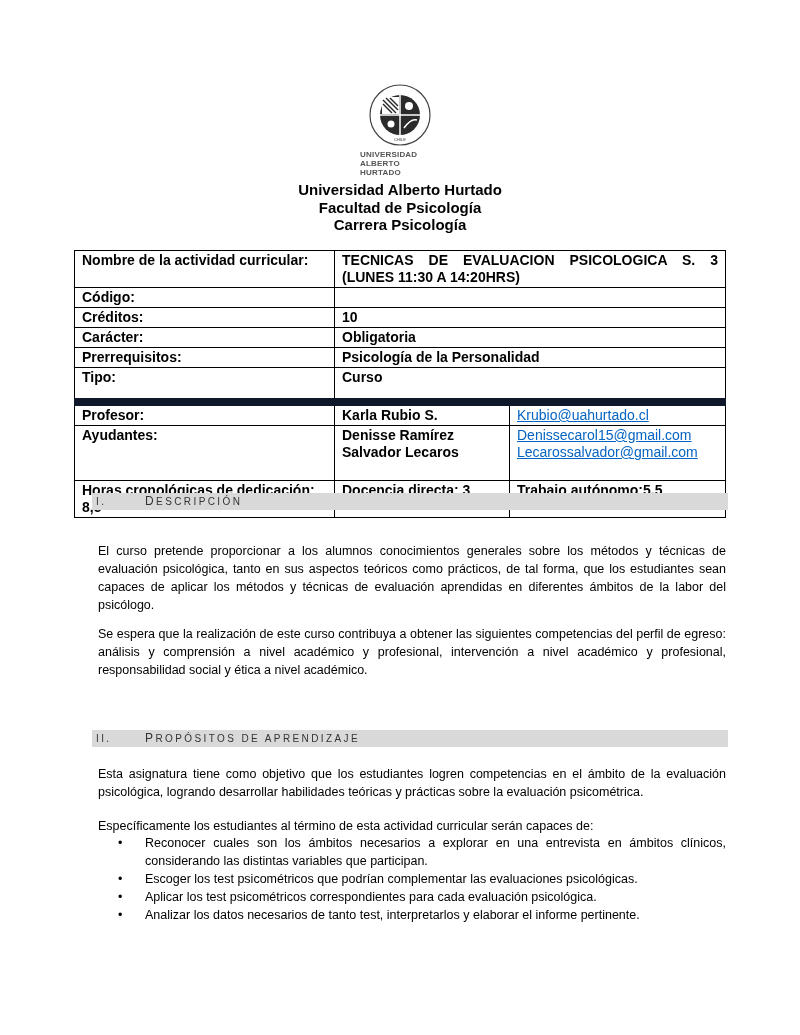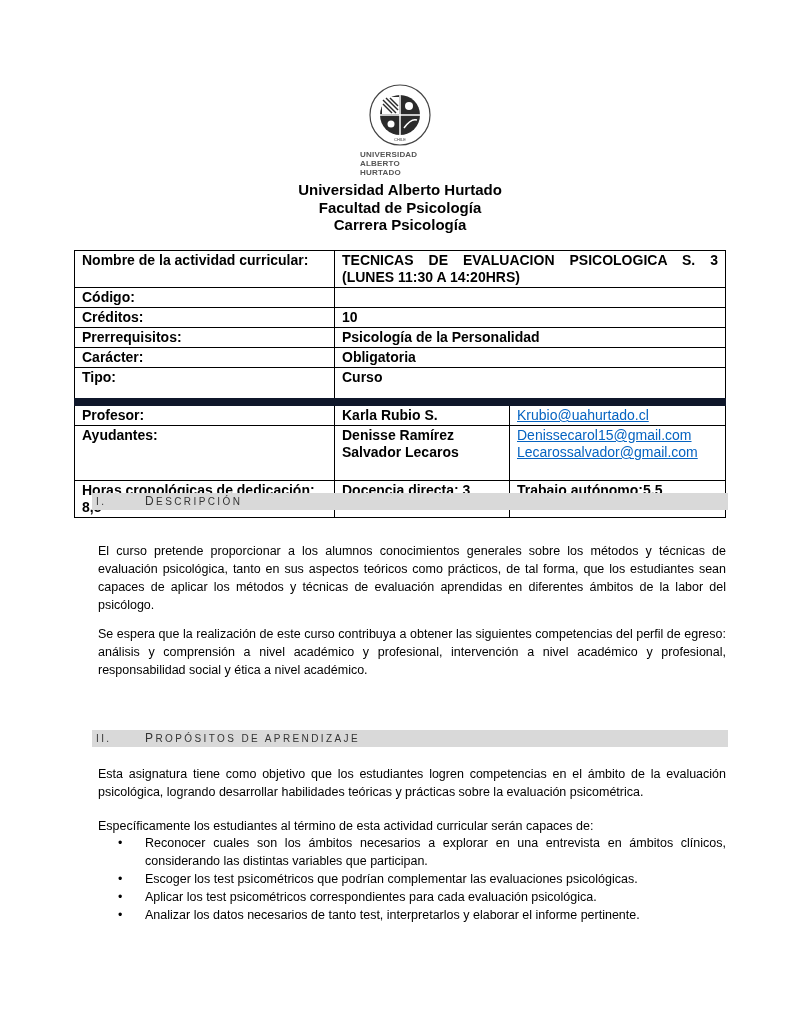--- a/index.html
+++ b/index.html
@@ -65,26 +65,26 @@
   </tr>
   <tr>
     <td class="c1">Código:</td>
     <td colspan="2" style="height:17px;"></td>
   </tr>
   <tr>
     <td class="c1">Créditos:</td>
     <td colspan="2">10</td>
   </tr>
   <tr>
+    <td class="c1">Carácter:</td>
+    <td colspan="2">Obligatoria</td>
+  </tr>
+  <tr>
     <td class="c1">Prerrequisitos:</td>
     <td colspan="2">Psicología de la Personalidad</td>
-  </tr>
-  <tr>
-    <td class="c1">Carácter:</td>
-    <td colspan="2">Obligatoria</td>
   </tr>
   <tr>
     <td class="c1" style="padding-bottom:12px;">Tipo:</td>
     <td colspan="2">Curso</td>
   </tr>
   <tr class="thick">
     <td class="c1">Profesor:</td>
     <td class="c2">Karla Rubio S.</td>
     <td><a class="email">Krubio@uahurtado.cl</a></td>
   </tr>

